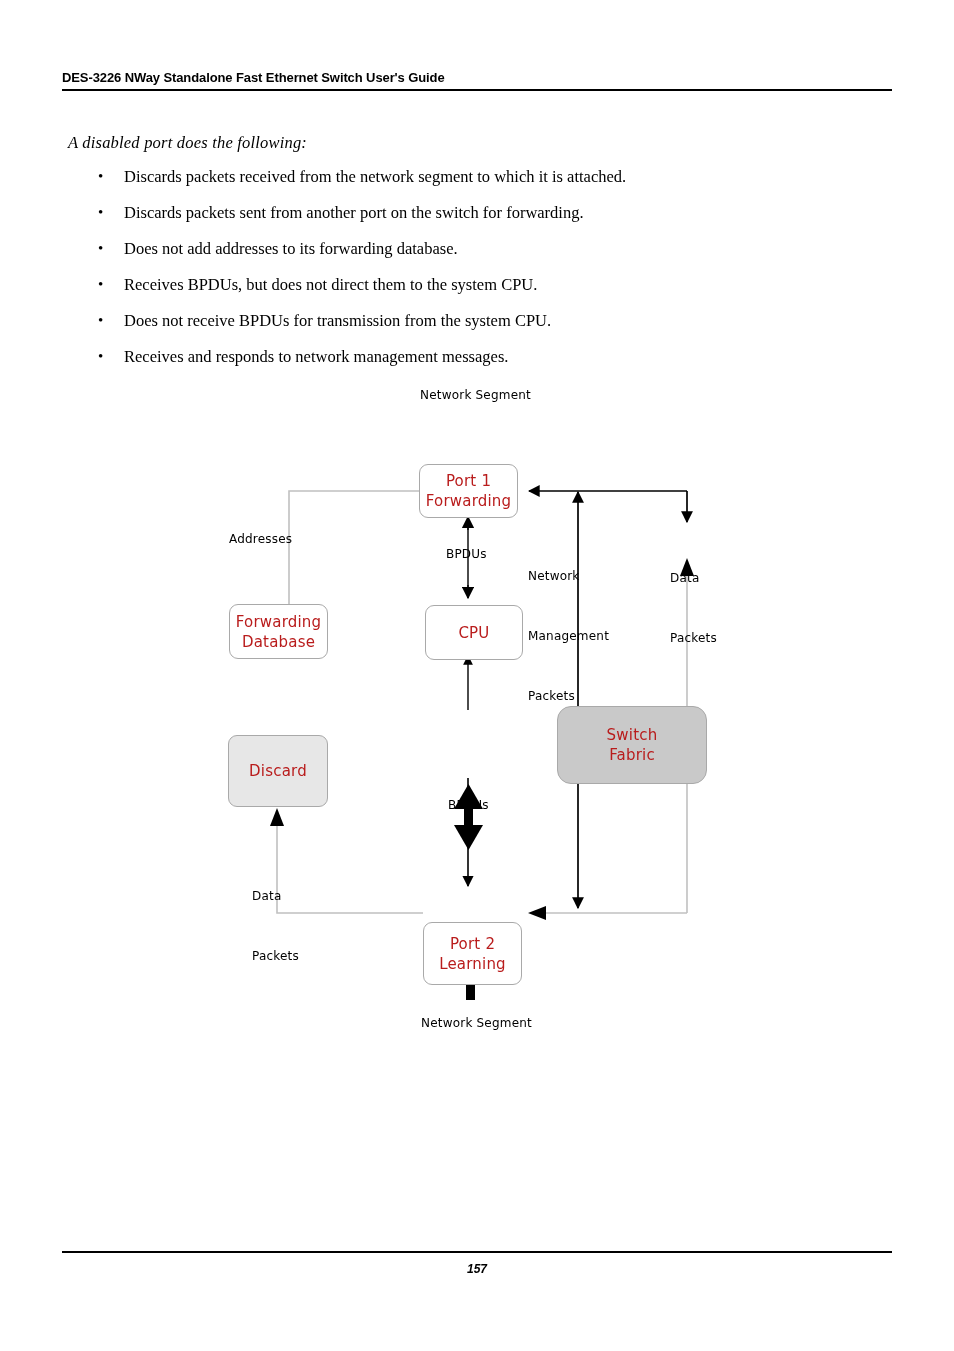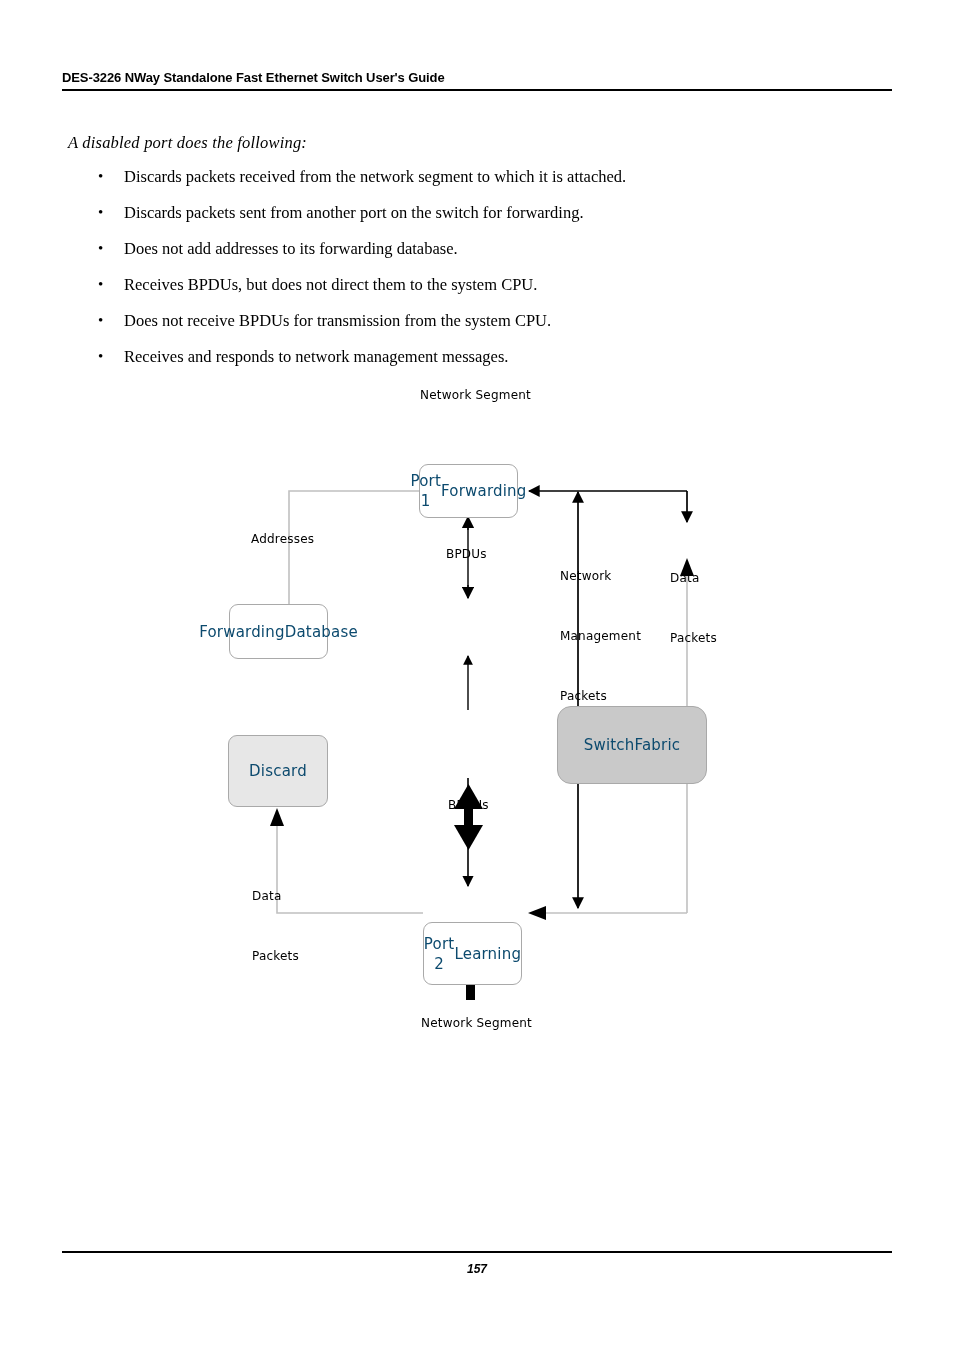--- a/index.html
+++ b/index.html
@@ -105,23 +105,23 @@
   .dg-node {
     position: absolute;
     box-sizing: border-box;
     border: 1px solid #a9a9a9;
     border-radius: 9px;
     background: #ffffff;
     font-family: "DejaVu Sans", sans-serif;
     font-size: 15px;
     line-height: 20px;
     text-align: center;
-    color: #0c4a6e;
+    color: #b91c1c;
     display: flex;
-    flex-direction: row;
+    flex-direction: column;
     align-items: center;
     justify-content: center;
     letter-spacing: 0.2px;
     z-index: 3;
   }
   .dg-node.fill-light { background: #e7e7e7; }
   .dg-node.fill-gray  { background: #c9c9c9; }
 
   .dg-label {
     position: absolute;
@@ -236,20 +236,23 @@
       <path d="M 423 533 L 277 533 L 277 440" fill="none" stroke="#c0c0c0" stroke-width="1.6"></path>
       <path d="M 277 428 L 284 446 L 270 446 z" fill="#000000"></path>
     </g>
   </svg>
 
   <div class="dg-node" style="left:419px; top:84px; width:99px; height:54px;">
     <span>Port 1</span>
     <span>Forwarding</span>
   </div>
 
+  <div class="dg-node" style="left:425px; top:225px; width:98px; height:55px;">
+    <span>CPU</span>
+  </div>
 
   <div class="dg-node" style="left:229px; top:224px; width:99px; height:55px;">
     <span>Forwarding</span>
     <span>Database</span>
   </div>
 
   <div class="dg-node fill-gray" style="left:557px; top:326px; width:150px; height:78px; border-radius:14px;">
     <span>Switch</span>
     <span>Fabric</span>
   </div>
@@ -260,27 +263,27 @@
 
   <div class="dg-node" style="left:423px; top:530px; width:99px; height:63px;margin-top:12px;">
     <span>Port 2</span>
     <span>Learning</span>
   </div>
 
   <div class="dg-label center" style="left:408px; top:5px; width:135px;">Network Segment</div>
 
   <div class="dg-label center" style="left:409px; top:633px; width:135px;">Network Segment</div>
 
-  <div class="dg-label" style="left:251px; top:149px;">Addresses</div>
+  <div class="dg-label" style="left:229px; top:149px;">Addresses</div>
 
   <div class="dg-label" style="left:446px; top:164px;">BPDUs</div>
 
   <div class="dg-label" style="left:448px; top:415px;">BPDUs</div>
 
-  <div class="dg-label" style="left:560px; top:146px;">
+  <div class="dg-label" style="left:528px; top:146px;">
     <div>Network</div>
     <div>Management</div>
     <div>Packets</div>
   </div>
 
   <div class="dg-label" style="left:670px; top:148px;">
     <div>Data</div>
     <div>Packets</div>
   </div>
 

